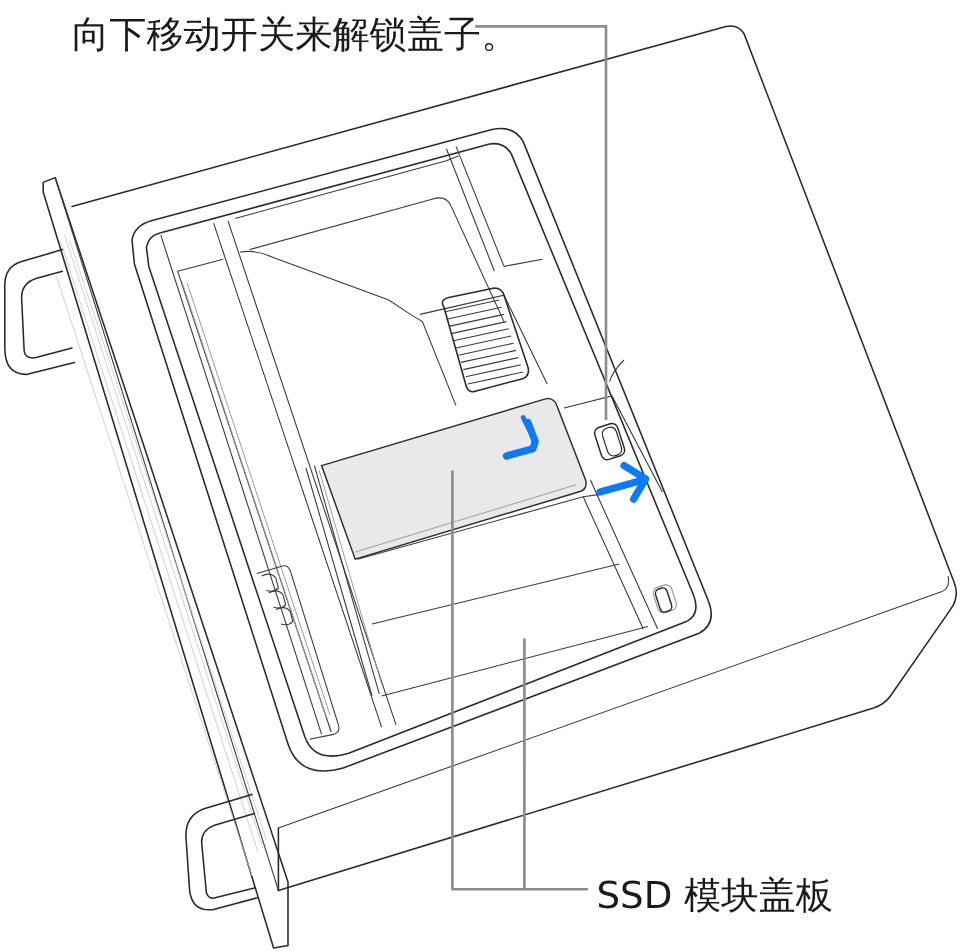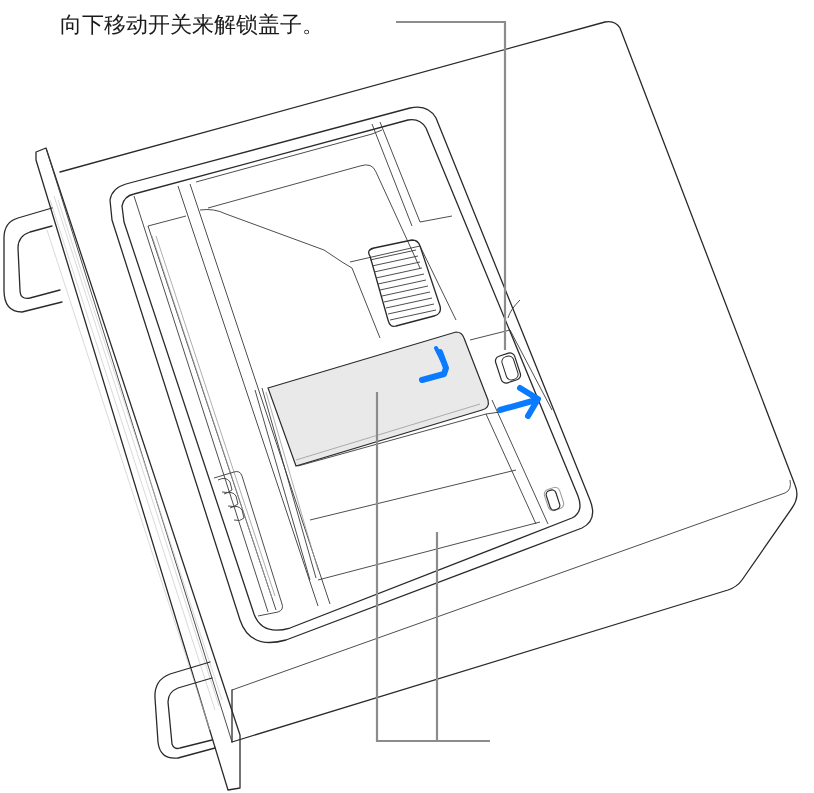--- a/index.html
+++ b/index.html
@@ -2,21 +2,21 @@
 <html><head>
   <meta charset="utf-8">
   <style>
     html, body { margin: 0; padding: 0; background: #ffffff; }
     body { width: 814px; height: 793px; position: relative; overflow: hidden; }
     .stage { position: absolute; left: 0; top: 0; width: 814px; height: 793px; }
     svg { position: absolute; left: 0; top: 0; }
     .callout-label {
       position: absolute;
       font-family: "DejaVu Sans", "Liberation Sans", sans-serif;
-      font-size: 22px;
+      font-size: 31px;
       color: #1a1a1a;
       white-space: nowrap;
       line-height: 1;
     }
     .label-top { left: 60px; top: 14px; }
     .label-bottom { left: 497px; top: 732px; }
     .ln { fill: none; stroke: #2a2a2a; stroke-width: 1.3; stroke-linejoin: round; stroke-linecap: round; }
     .ln-thin { fill: none; stroke: #3a3a3a; stroke-width: 0.9; }
     .ln-grey { fill: none; stroke: #9a9a9a; stroke-width: 0.8; }
     .leader { fill: none; stroke: #8c8c8c; stroke-width: 2.2; }
@@ -145,13 +145,14 @@
       <path d="M520 388 L538 399 L528 416" fill="none" stroke="#0a7aff" stroke-width="6" stroke-linecap="round" stroke-linejoin="round"></path>
     </g>
 
     <g>
       <path class="leader" d="M396 22 L505 22 L505 350"></path>
       <path class="leader" d="M377 392 L377 741 L490 741 M437 532 L437 741"></path>
     </g>
   </svg>
 
   <div class="callout-label label-top">向下移动开关来解锁盖子。</div>
+  <div class="callout-label label-bottom">SSD 模块盖板</div>
 </div>
 
 </body></html>

